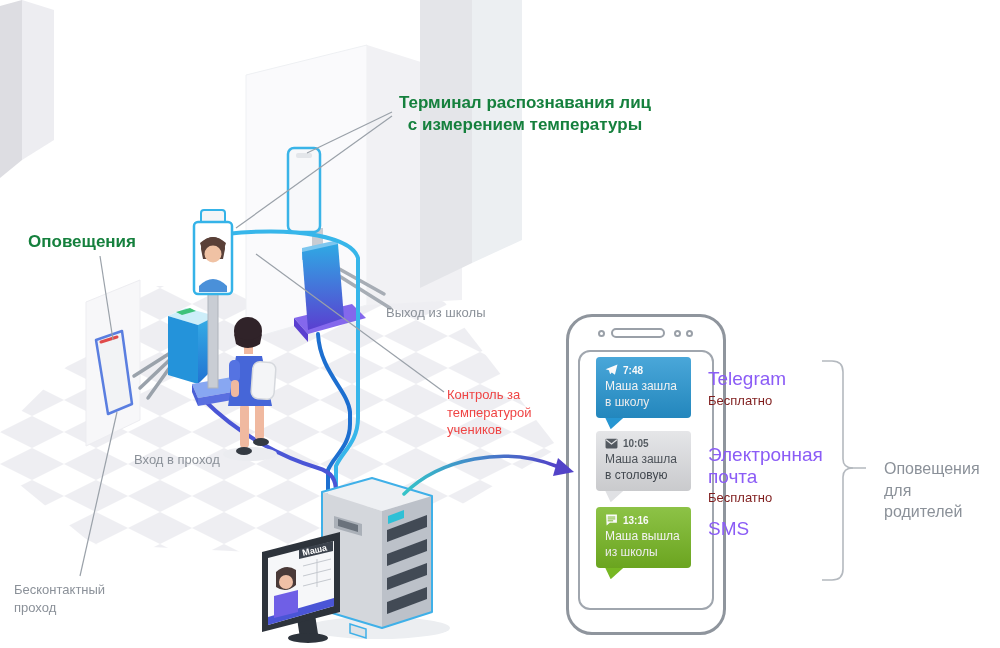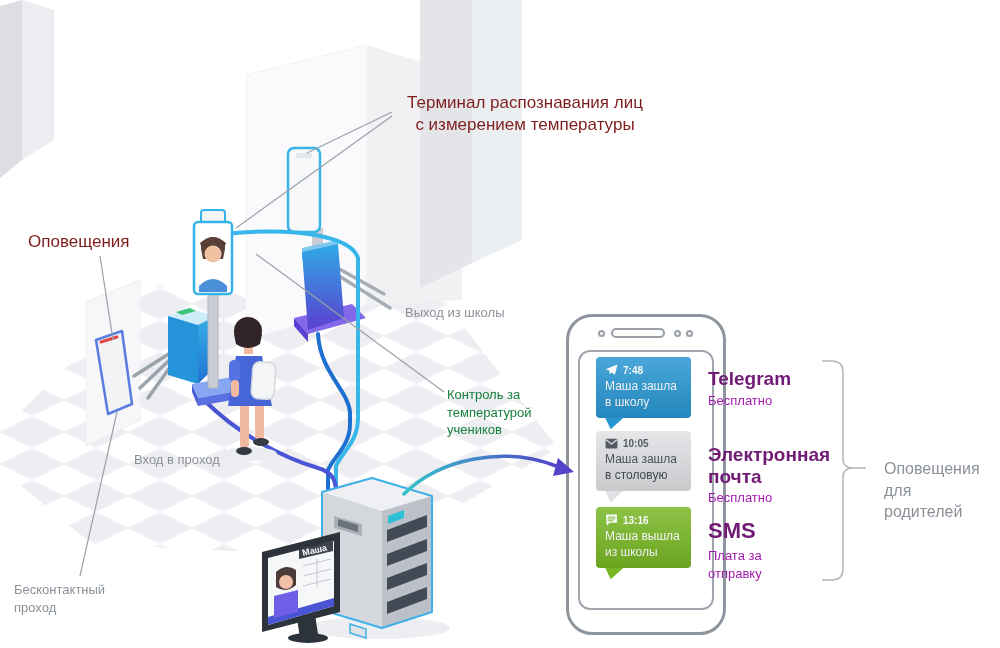--- a/index.html
+++ b/index.html
@@ -1,20 +1,20 @@
 <!DOCTYPE html>
 <html><head>
 <meta charset="utf-8">
 <style>
   html,body{margin:0;padding:0;background:#fff;}
   #canvas{position:relative;width:1000px;height:648px;overflow:hidden;background:#fff;
           font-family:"Liberation Sans",sans-serif;}
   .abs{position:absolute;}
   .pre{white-space:pre-line;}
-  .lbl-bold{color:#7f1d1d;font-weight:400;font-size:17px;line-height:1.3;}
+  .lbl-bold{color:#15803d;font-weight:700;font-size:17px;line-height:1.3;}
   .lbl-gray{color:#8b9199;font-weight:400;font-size:13px;line-height:1.35;}
   #scene-svg{position:absolute;left:0;top:0;z-index:2;pointer-events:none;}
   
   #phone{left:566px;top:314px;width:160px;height:321px;background:#fff;border:3px solid #8f959d;
          border-radius:26px;box-sizing:border-box;z-index:1;}
   #phone .cam{position:absolute;width:7px;height:7px;border:2px solid #9aa0a8;border-radius:50%;box-sizing:border-box;}
   #phone .speaker{position:absolute;left:42px;top:11px;width:54px;height:10px;border:2px solid #9aa0a8;
                   border-radius:6px;box-sizing:border-box;}
   #phone .screen{position:absolute;left:9px;top:33px;width:136px;height:260px;border:2px solid #a0a6ae;
                  border-radius:12px;box-sizing:border-box;}
@@ -23,23 +23,23 @@
           color:#fff;z-index:3;}
   .bubble::after{content:"";position:absolute;inset:0;border-radius:4px;
           background:linear-gradient(180deg,rgba(255,255,255,.16),rgba(0,0,0,.10));pointer-events:none;}
   .bubble.light{color:#3d444c;}
   .trow{display:flex;align-items:center;gap:5px;font-size:10px;font-weight:700;margin-bottom:3px;}
   .trow svg{display:block;}
   .msg{font-size:12px;line-height:1.3;font-weight:500;white-space:pre-line;}
   .tail{position:absolute;left:9px;bottom:-11px;width:19px;height:12px;
         clip-path:polygon(0 0,100% 0,30% 100%);}
   
-  .channel{position:absolute;left:708px;color:#701a75;font-weight:700;font-size:19px;line-height:1.15;
+  .channel{position:absolute;left:708px;color:#8b5cf6;font-weight:400;font-size:19px;line-height:1.15;
            white-space:pre-line;z-index:4;}
-  .fee{position:absolute;left:708px;color:#a21caf;font-size:13px;line-height:1.35;white-space:pre-line;z-index:4;}
+  .fee{position:absolute;left:708px;color:#7f1d1d;font-size:13px;line-height:1.35;white-space:pre-line;z-index:4;}
   .z4{z-index:4;}
 </style>
 </head>
 <body>
 
 <div id="canvas">
 
   <div id="phone" class="abs">
     <div class="cam" style="left:29px;top:13px;"></div>
     <div class="speaker"></div>
@@ -197,23 +197,23 @@
       <path d="M822,361 H832 Q843,361 843,372 V459 Q843,468 853,468 H866"></path>
       <path d="M822,580 H832 Q843,580 843,569 V477 Q843,468 853,468"></path>
     </g>
   </svg>
 
   <div class="abs lbl-bold pre z4" style="left:380px;top:92px;width:290px;text-align:center;">Терминал распознавания лиц
 с измерением температуры</div>
 
   <div class="abs lbl-bold z4" style="left:28px;top:231px;">Оповещения</div>
 
-  <div class="abs lbl-gray z4" style="left:405px;top:304px;">Выход из школы</div>
-
-  <div class="abs lbl-gray pre z4" style="left:447px;top:386px;color:#15803d;">Контроль за
+  <div class="abs lbl-gray z4" style="left:386px;top:304px;">Выход из школы</div>
+
+  <div class="abs lbl-gray pre z4" style="left:447px;top:386px;color:#ef4444;">Контроль за
 температурой
 учеников</div>
 
   <div class="abs lbl-gray z4" style="left:134px;top:451px;">Вход в проход</div>
 
   <div class="abs lbl-gray pre z4" style="left:14px;top:581px;width:120px;">Бесконтактный
 проход</div>
 
 
   <div class="bubble" style="top: 357px; background: rgb(39, 150, 210);">
@@ -264,20 +264,18 @@
     <div class="tail" style="background: rgb(119, 183, 35);"></div>
   </div>
 
   <div class="channel" style="top:368px;">Telegram</div>
   <div class="fee" style="top:392px;">Бесплатно</div>
 
   <div class="channel" style="top:444px;width:170px;">Электронная
 почта</div>
   <div class="fee" style="top:489px;">Бесплатно</div>
 
-  <div class="channel" style="top:518px;font-size:22px;">SMS</div>
-  <div class="fee" style="top:547px;width:90px;">Плата за
-отправку</div>
+  <div class="channel" style="top:518px;font-size:19px;">SMS</div>
 
   <div class="abs lbl-gray pre z4" style="left:884px;top:458px;width:112px;font-size:16px;">Оповещения для
 родителей</div>
 
 </div>
 
 </body></html>

